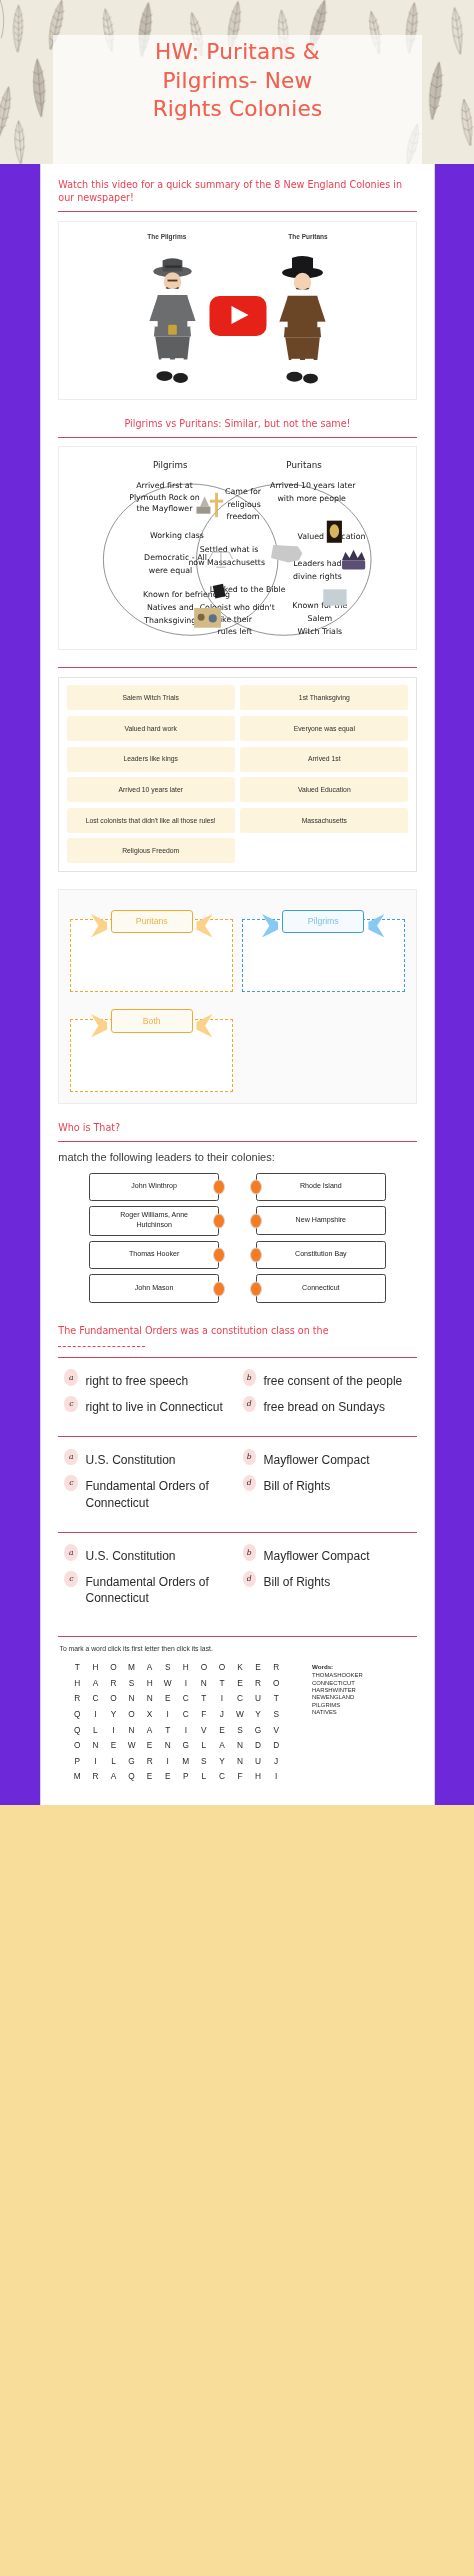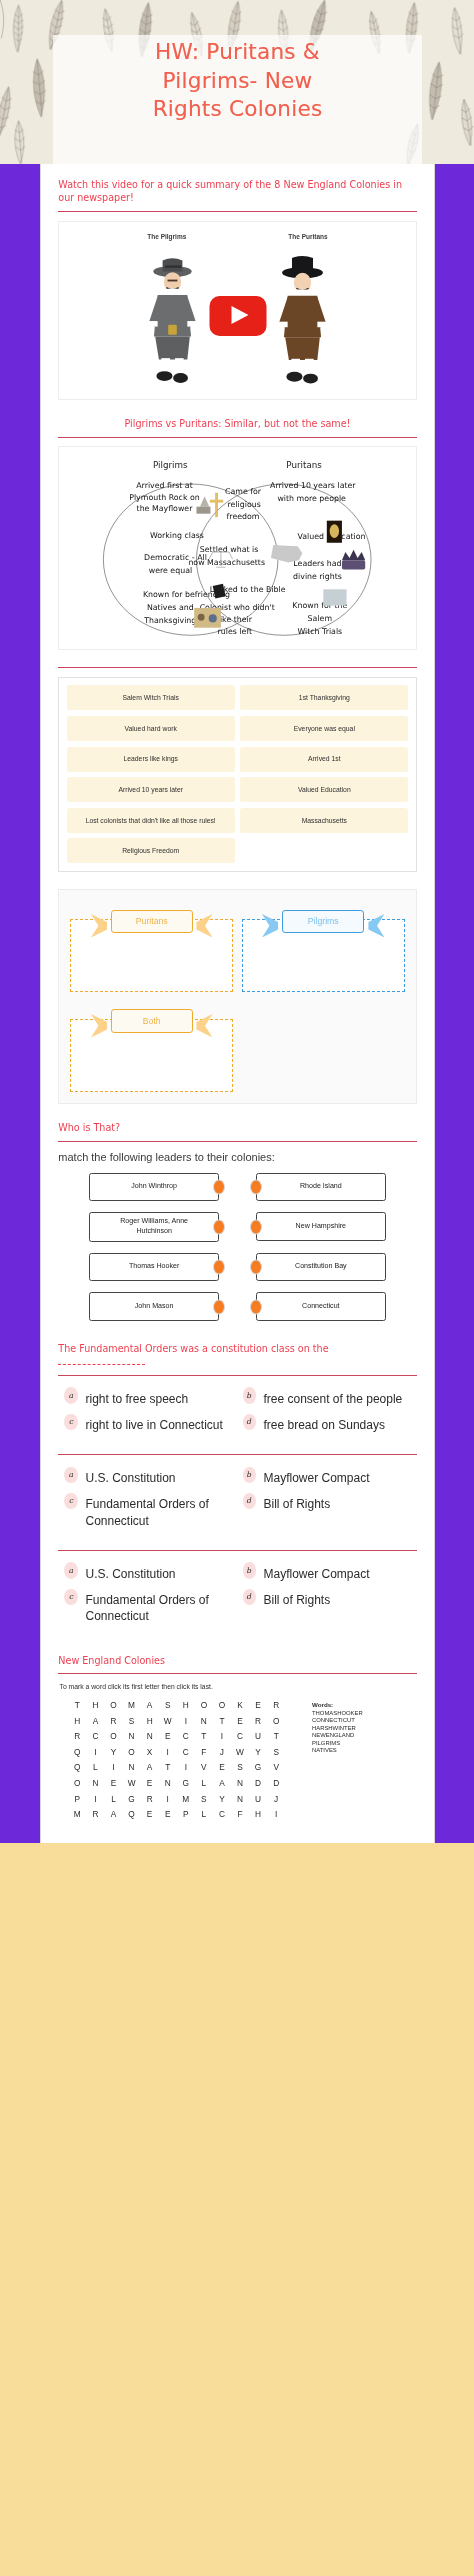--- a/index.html
+++ b/index.html
@@ -174,21 +174,21 @@
     margin-top: -13.6px;
     height: 73px;
     background: #fff;
   }
   .dz-orange { border: 0.9px dashed #f0a92c; }
   .dz-blue   { border: 0.9px dashed #3d9ce0; }
   
   .matchgrid {
     display: grid;
     grid-template-columns: 1fr 1fr;
-    gap: 11px 37px;
+    gap: 5px 37px;
     padding: 3.7px 31px 3.7px 31px;
   }
   .mrow { position: relative; }
   .mbox {
     border: 0.6px solid #444;
     border-radius: 2.5px;
     min-height: 28.5px;
     display: flex; align-items: center; justify-content: center;
     text-align: center;
     font-size: 7.1px;
@@ -691,21 +691,20 @@
           <div class="mctext">Fundamental Orders of Connecticut</div>
         </div>
         <div class="mcopt">
           <div class="mcbadge">d</div>
           <div class="mctext">Bill of Rights</div>
         </div>
       </div>
     </div>
 
     <div class="block" style="padding-top:21px">
-      <div class="qtitle">New England Colonies</div>
       <hr class="qrule">
       <div class="ws-hint">To mark a word click its first letter then click its last.</div>
       <div class="ws-wrap">
         <div class="ws-grid" id="ws-grid">
             <div class="ws-cell">T</div>
             <div class="ws-cell">H</div>
             <div class="ws-cell">O</div>
             <div class="ws-cell">M</div>
             <div class="ws-cell">A</div>
             <div class="ws-cell">S</div>

